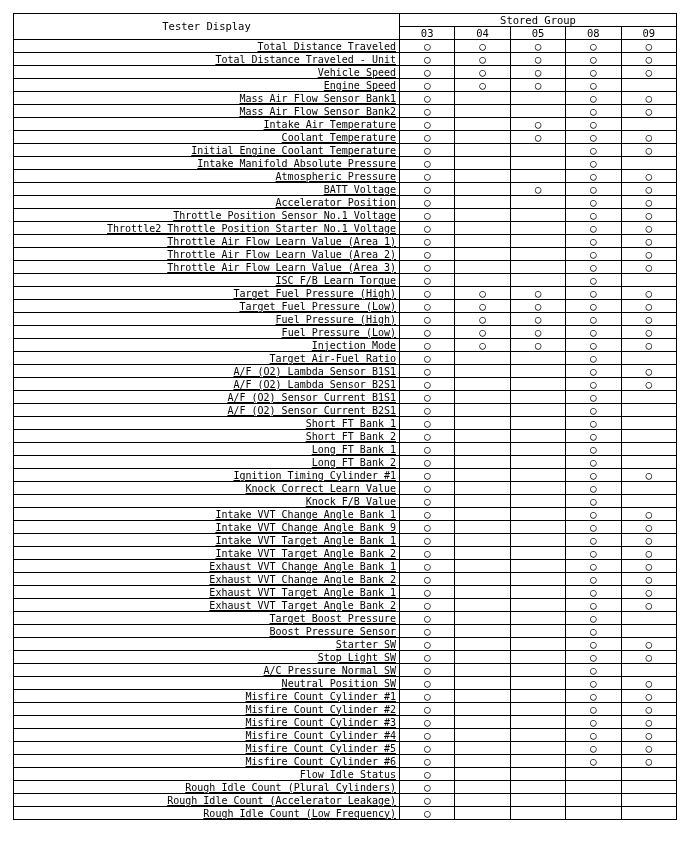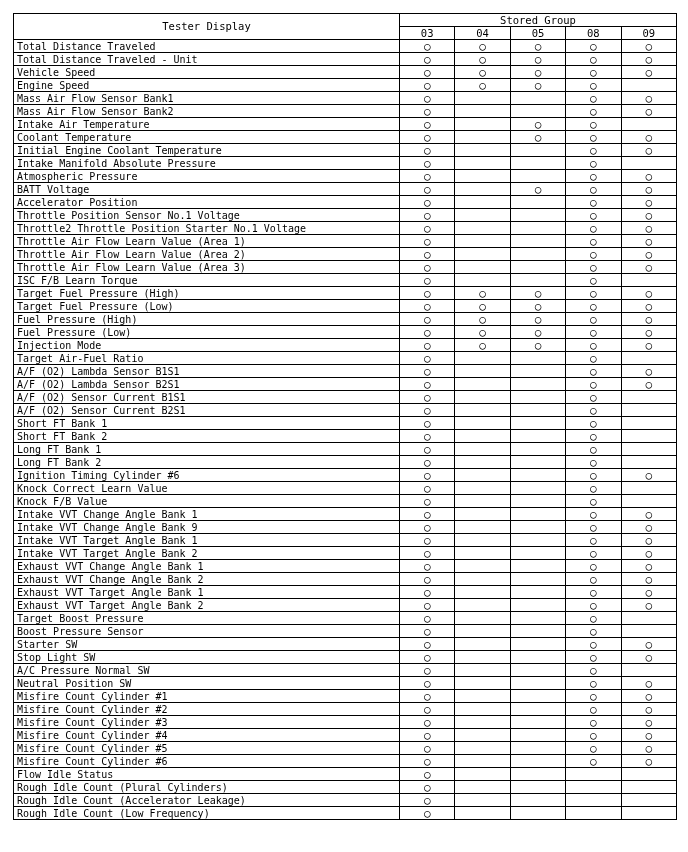--- a/index.html
+++ b/index.html
@@ -34,21 +34,21 @@
     height: 12px;
     overflow: hidden;
     white-space: nowrap;
   }
   th {
     text-align: center;
     font-size: 10.5px;
   }
   col.label-col { width: 386px; }
   col.group-col { width: 55.4px; }
-  td.label-cell { text-align: left; }
+  td.label-cell { text-align: right; text-decoration: underline; }
   td.mark-cell {
     text-align: center;
     font-size: 11px;
   }
 </style>
 </head>
 <body>
 
 <div class="page">
   <table>
@@ -328,21 +328,21 @@
         </tr>
         <tr>
           <td class="label-cell">Long FT Bank 2</td>
           <td class="mark-cell">○</td>
           <td class="mark-cell"></td>
           <td class="mark-cell"></td>
           <td class="mark-cell">○</td>
           <td class="mark-cell"></td>
         </tr>
         <tr>
-          <td class="label-cell">Ignition Timing Cylinder #6</td>
+          <td class="label-cell">Ignition Timing Cylinder #1</td>
           <td class="mark-cell">○</td>
           <td class="mark-cell"></td>
           <td class="mark-cell"></td>
           <td class="mark-cell">○</td>
           <td class="mark-cell">○</td>
         </tr>
         <tr>
           <td class="label-cell">Knock Correct Learn Value</td>
           <td class="mark-cell">○</td>
           <td class="mark-cell"></td>

